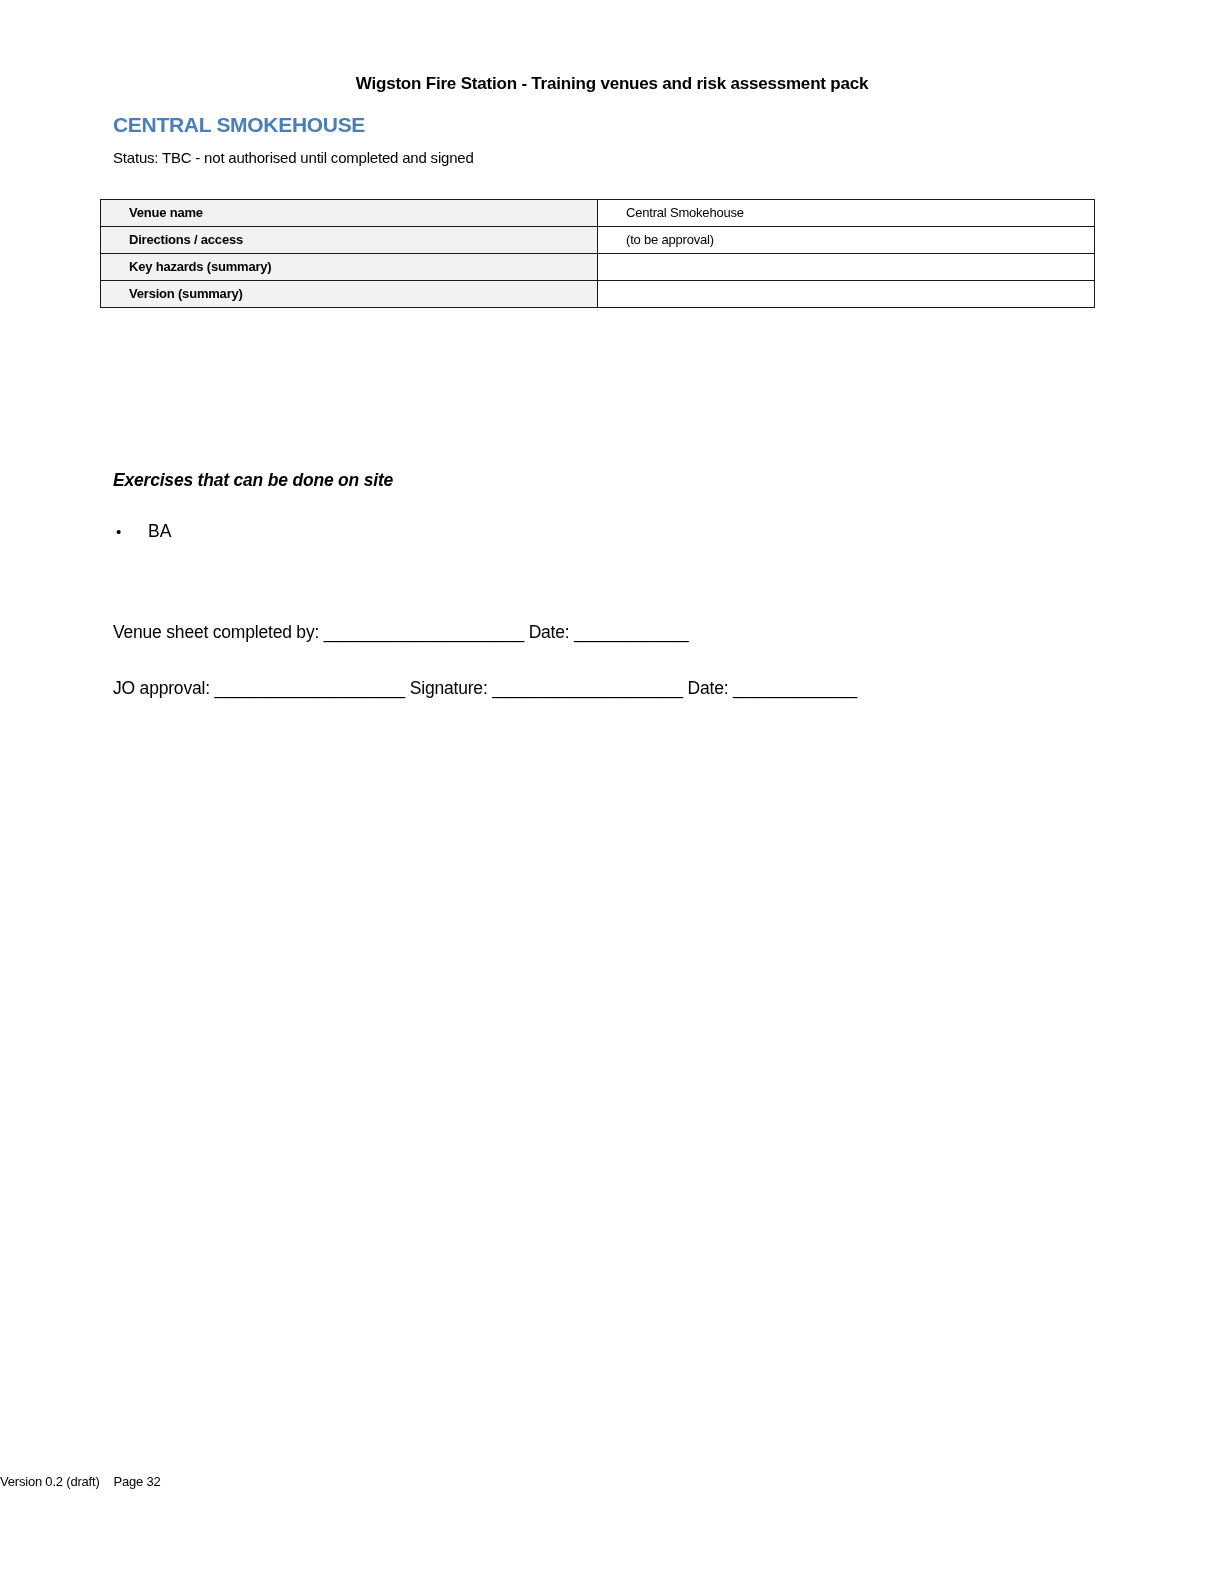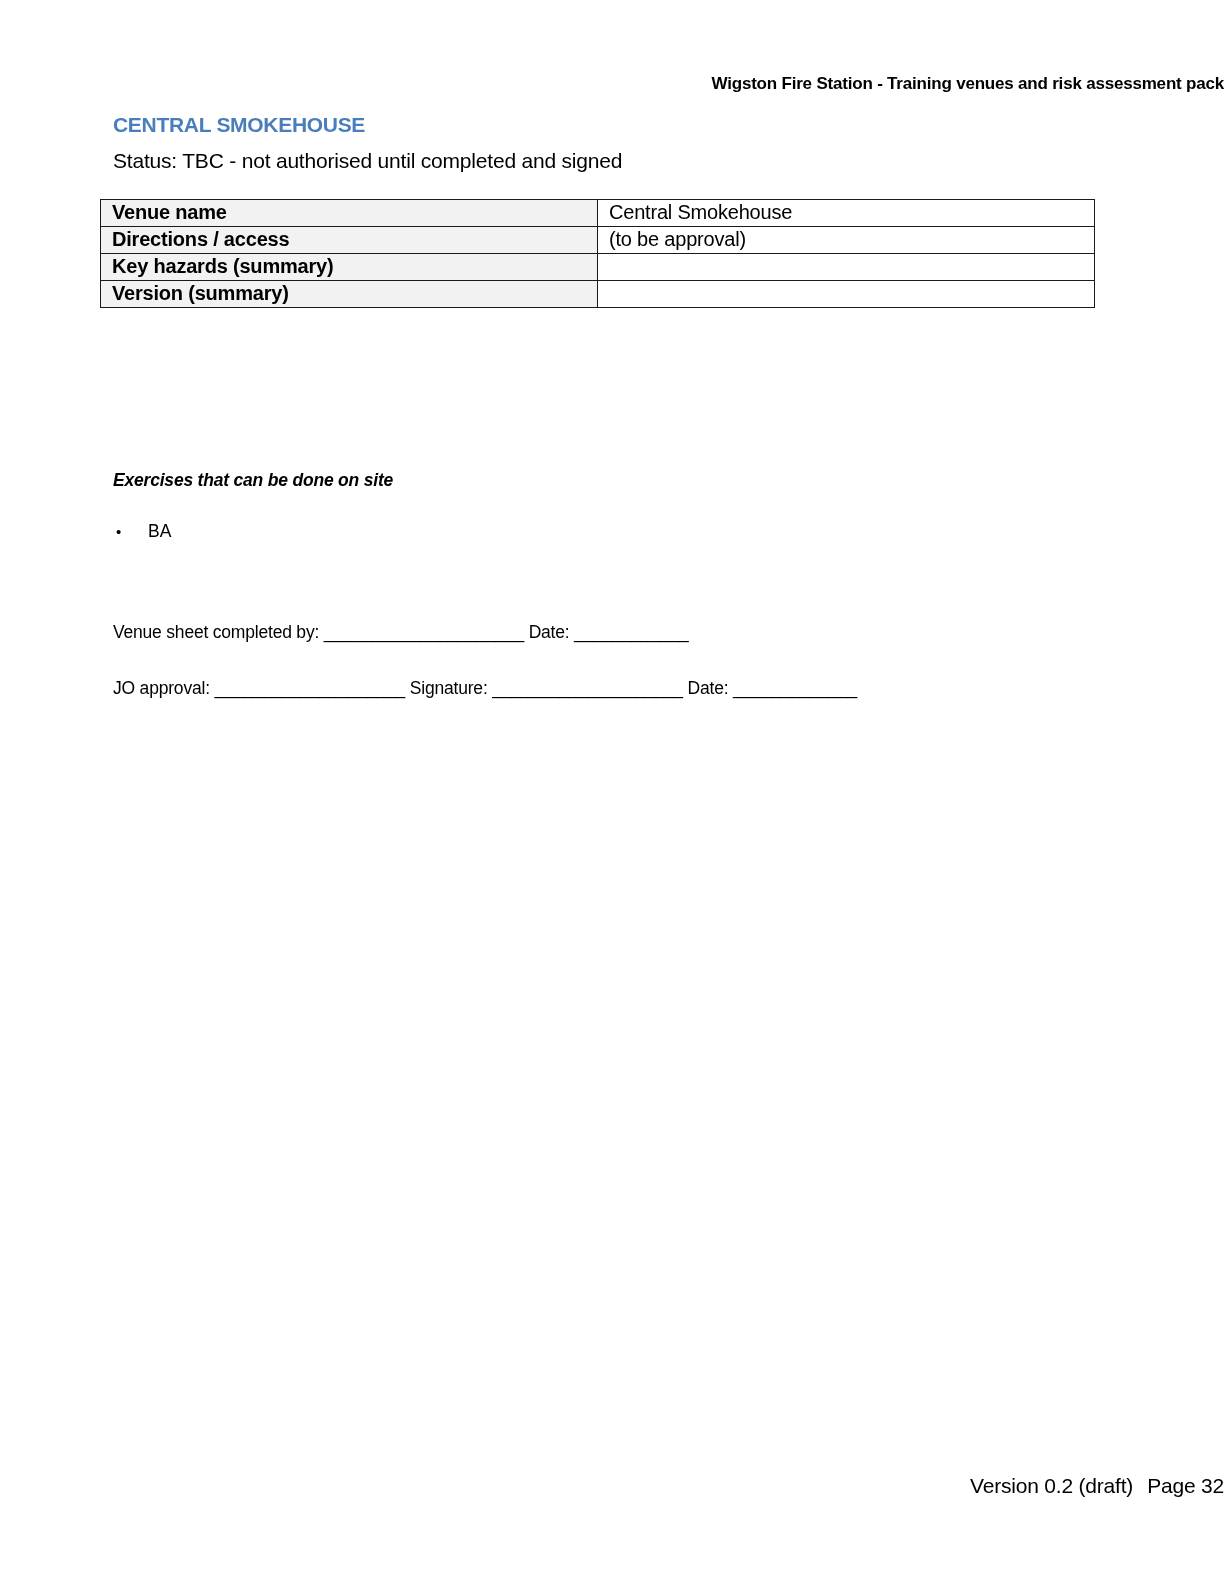--- a/index.html
+++ b/index.html
@@ -11,54 +11,54 @@
     background: #ffffff;
     font-family: "Liberation Sans", sans-serif;
     color: #000000;
     overflow: hidden;
   }
   .doc-header {
     position: absolute;
     top: 74px;
     left: 0;
     width: 100%;
-    text-align: right;
+    text-align: center;
     font-size: 17px;
     font-weight: bold;
     letter-spacing: -0.2px;
   }
   .section-title {
     position: absolute;
     top: 113px;
     left: 113px;
     font-size: 21px;
     font-weight: bold;
     color: #4A7EBB;
     letter-spacing: -0.3px;
   }
   .status-line {
     position: absolute;
     top: 149px;
     left: 113px;
-    font-size: 21px;
+    font-size: 15px;
     letter-spacing: -0.2px;
   }
   table.venue-table {
     position: absolute;
     top: 199px;
     left: 100px;
     width: 995px;
     border-collapse: collapse;
     table-layout: fixed;
   }
   table.venue-table td {
     border: 1.4px solid #1a1a1a;
     height: 27px;
-    font-size: 20px;
-    padding: 1px 11px 2px 11px;
+    font-size: 13px;
+    padding: 1px 11px 2px 28px;
     vertical-align: middle;
     letter-spacing: -0.2px;
   }
   table.venue-table td.label-cell {
     width: 50%;
     font-weight: bold;
     background: #F2F2F2;
   }
   table.venue-table td.value-cell {
     width: 50%;
@@ -99,22 +99,22 @@
     left: 113px;
     font-size: 17.5px;
     letter-spacing: -0.2px;
     white-space: pre;
   }
   .doc-footer {
     position: absolute;
     top: 1474px;
     left: 0;
     width: 100%;
-    text-align: right;
-    font-size: 21px;
+    text-align: left;
+    font-size: 13px;
     letter-spacing: -0.2px;
   }
   .doc-footer .footer-version { margin-right: 14px; }
 </style>
 </head>
 <body>
 
 <div class="page">
 
   <div class="doc-header">Wigston Fire Station - Training venues and risk assessment pack</div>

